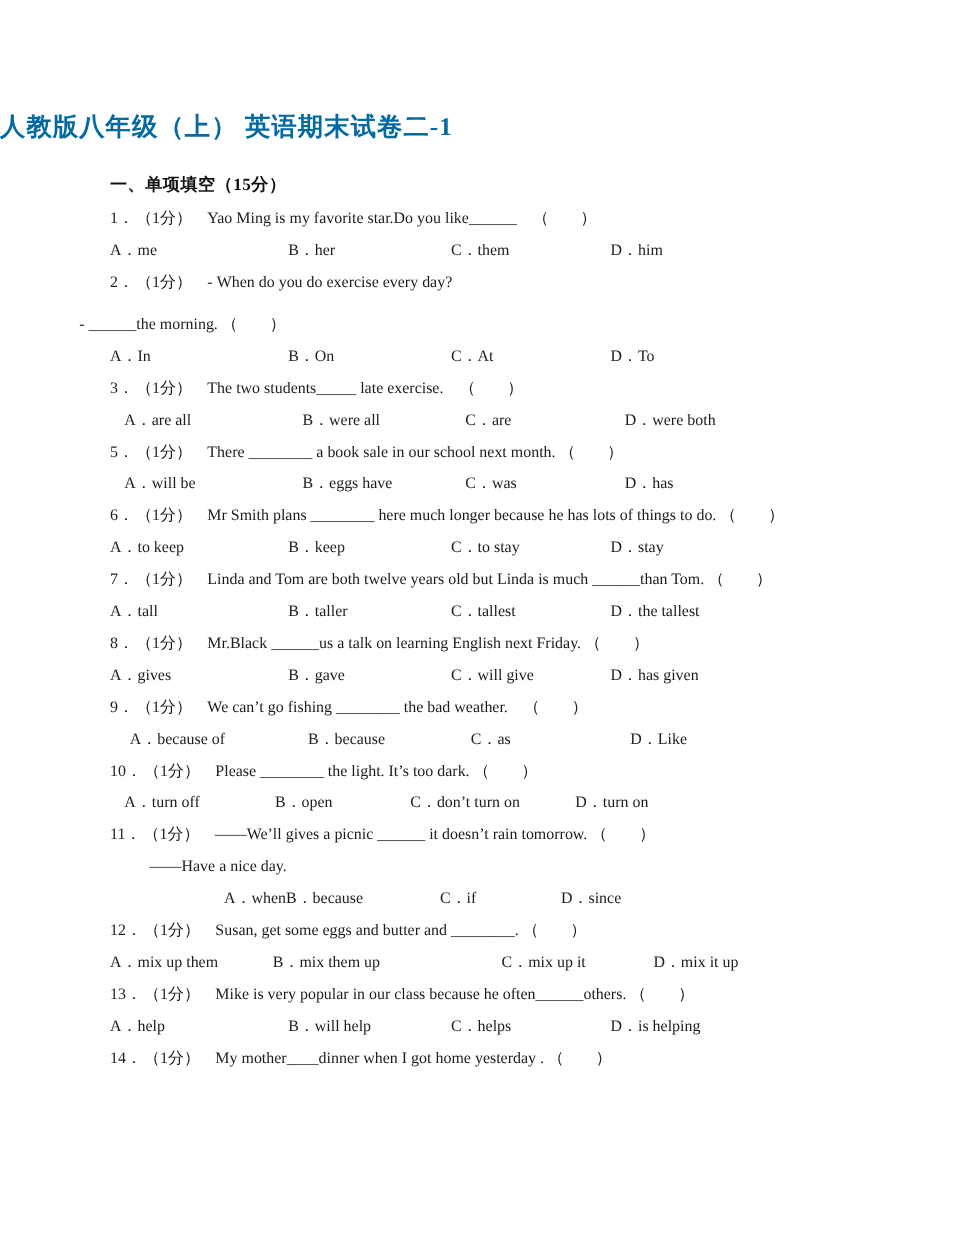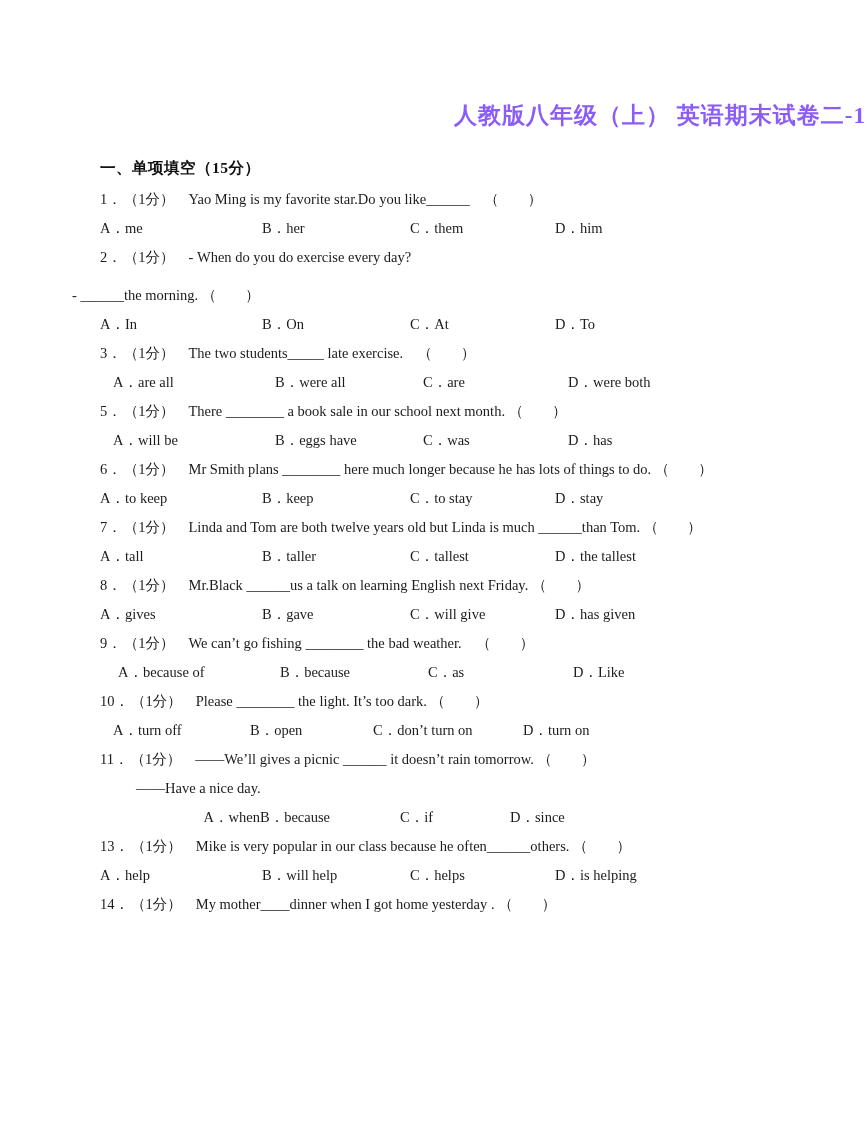--- a/index.html
+++ b/index.html
@@ -12,25 +12,25 @@
     width: 866px;
     height: 1122px;
     background: #ffffff;
     overflow: hidden;
     font-family: "Liberation Serif", "DejaVu Serif", serif;
     color: #1b1b1b;
   }
   .title {
     margin: 0;
     padding-top: 100px;
-    text-align: right;
+    text-align: left;
     font-size: 23px;
     font-weight: bold;
     letter-spacing: 1px;
-    color: #8b5cf6;
+    color: #0369a1;
   }
   .content {
     padding-left: 100px;
   }
   .section-heading {
     margin: 27px 0 0 0;
     font-size: 15.5px;
     font-weight: bold;
     letter-spacing: 0.5px;
     color: #111;
@@ -191,20 +191,31 @@
         </div>
         <div class="line cont-in">——Have a nice day.</div>
         <div class="line opts q11">
           <span>A．when</span>
           <span>B．because</span>
           <span>C．if</span>
           <span>D．since</span>
         </div>
       </div>
 
+      <div class="q">
+        <div class="line stem">
+          <span class="num">12．</span><span class="score">（1分）</span><span class="text">Susan, get some eggs and butter and ________. （　　）</span>
+        </div>
+        <div class="line opts q12">
+          <span>A．mix up them</span>
+          <span>B．mix them up</span>
+          <span>C．mix up it</span>
+          <span>D．mix it up</span>
+        </div>
+      </div>
 
       <div class="q">
         <div class="line stem">
           <span class="num">13．</span><span class="score">（1分）</span><span class="text">Mike is very popular in our class because he often______others. （　　）</span>
         </div>
         <div class="line opts">
           <span>A．help</span>
           <span>B．will help</span>
           <span>C．helps</span>
           <span>D．is helping</span>

